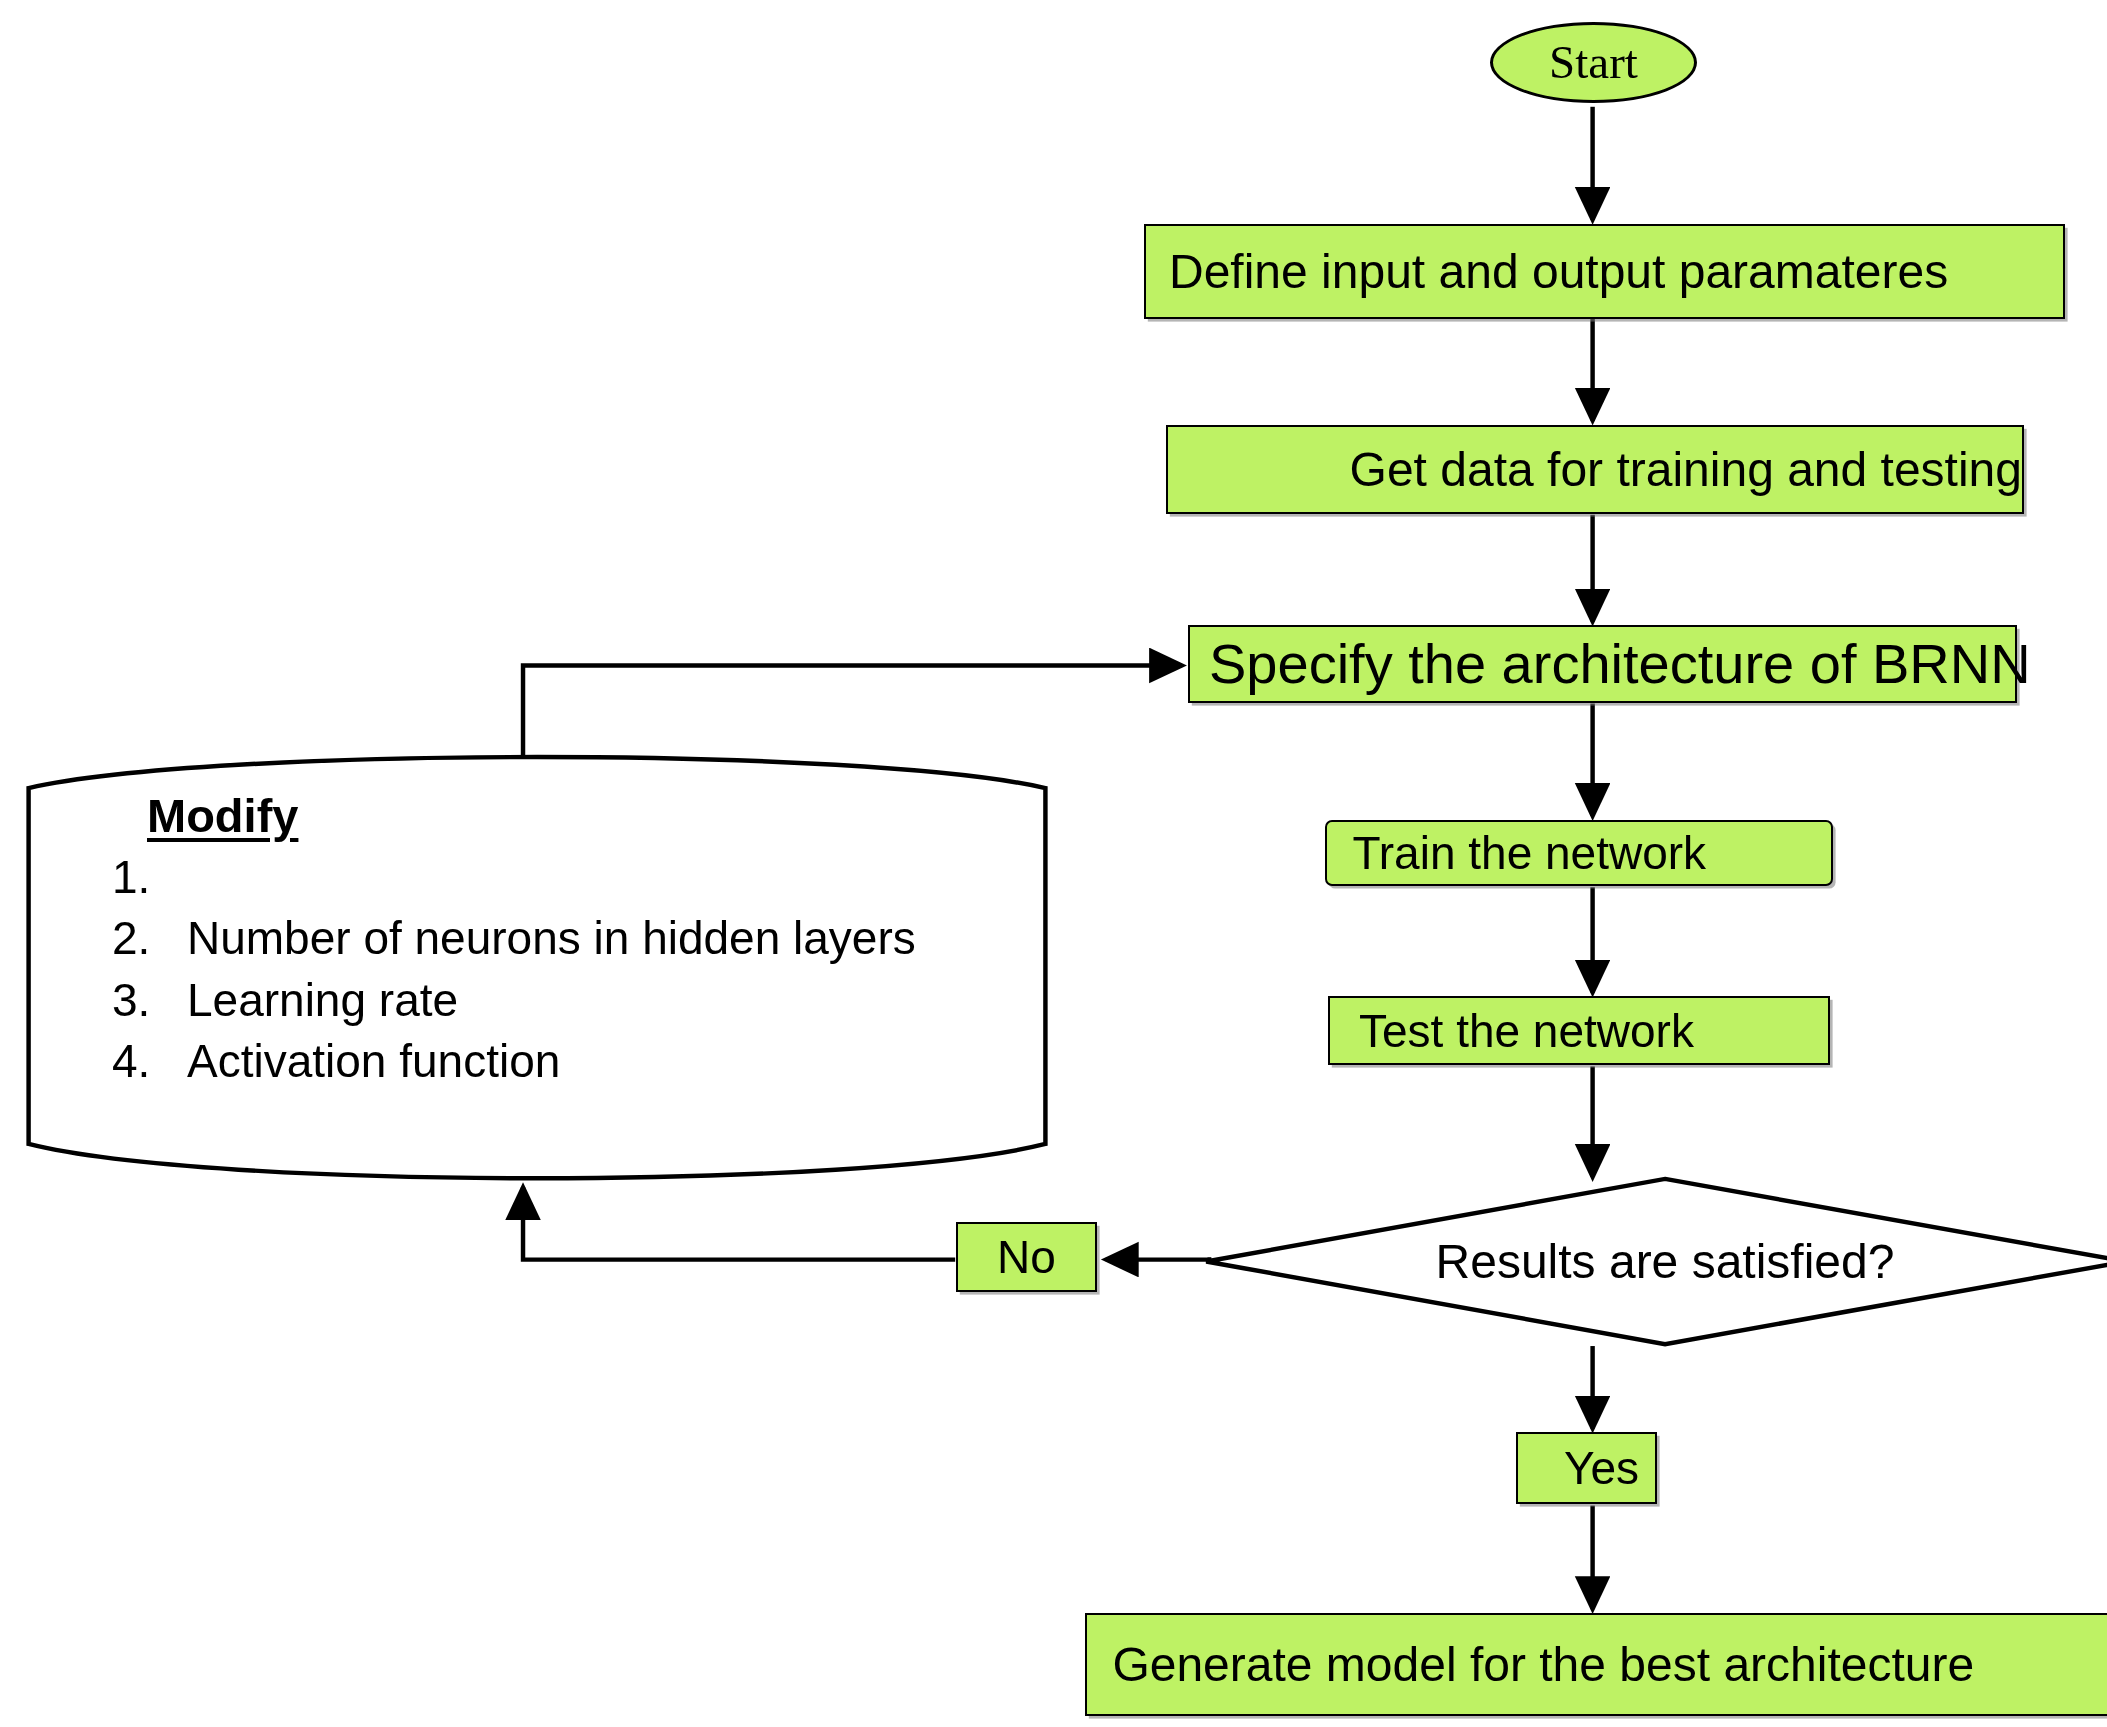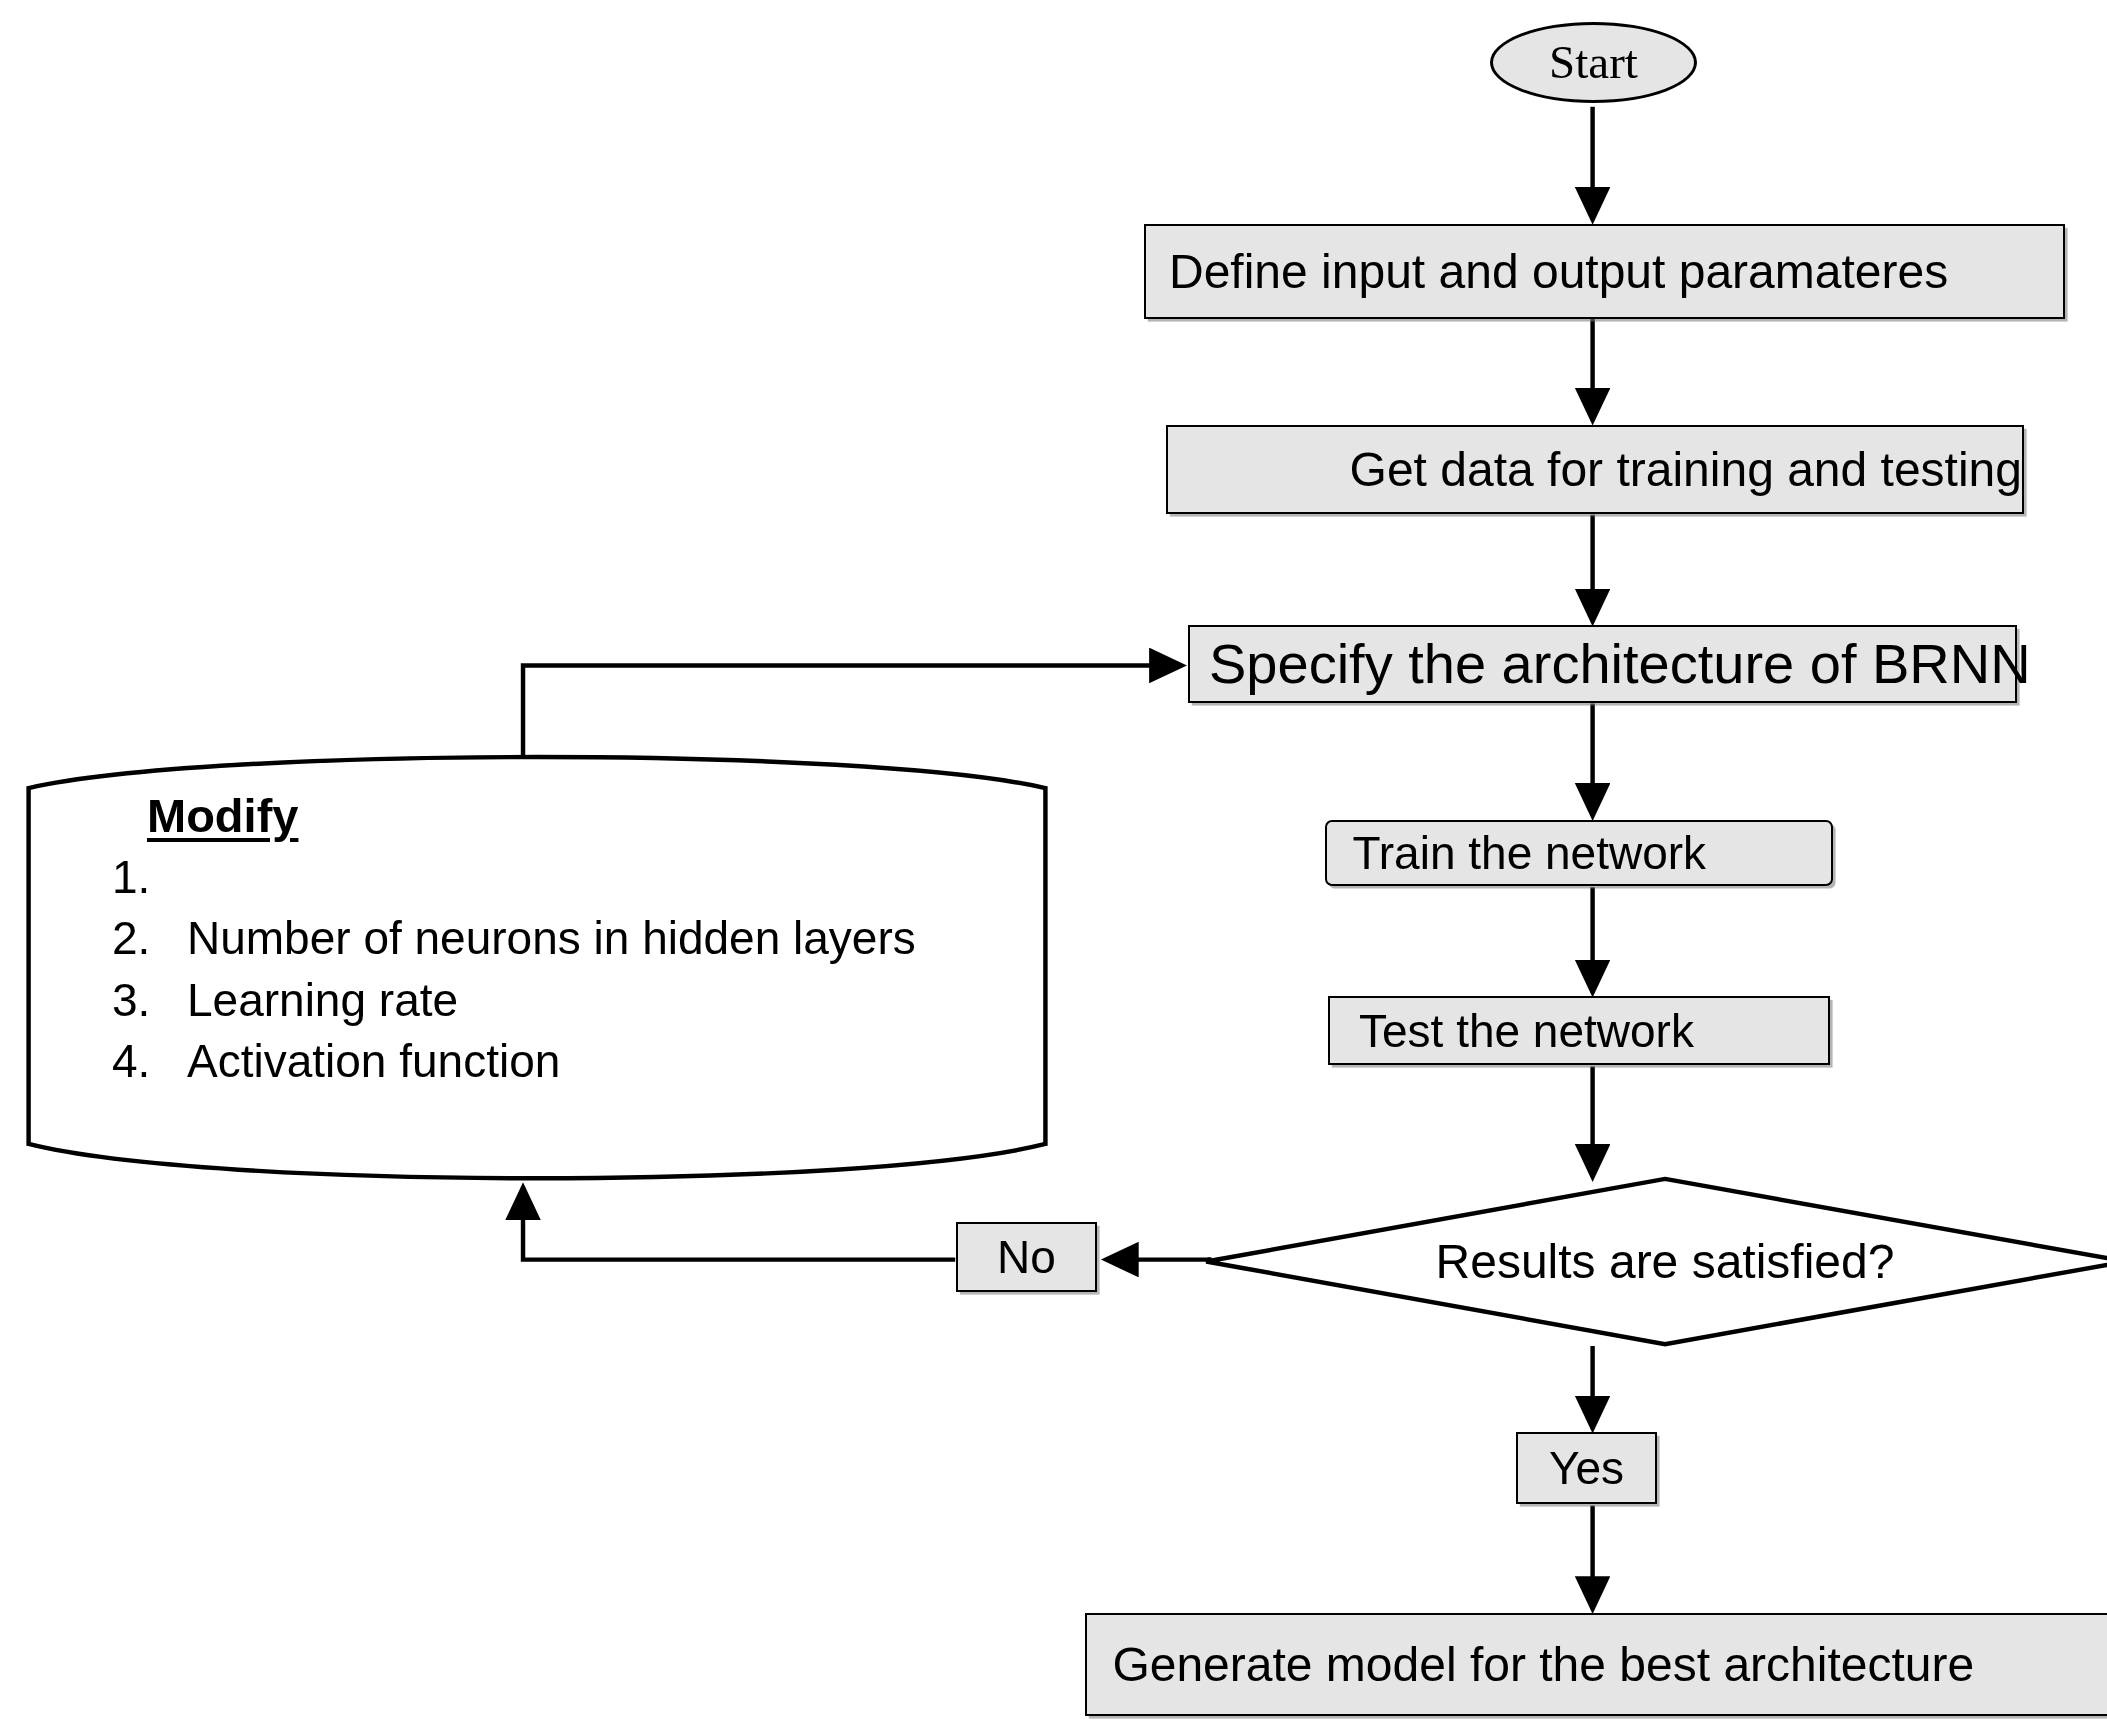--- a/index.html
+++ b/index.html
@@ -1,36 +1,36 @@
 <!DOCTYPE html>
 <html style="font-size:10.2px"><head>
 <meta charset="utf-8">
 <style>
   html,body{margin:0;padding:0;background:#ffffff;}
   body{width:2108px;height:1728px;position:relative;overflow:hidden;
        font-family:"Liberation Sans", sans-serif;}
   #canvas{position:absolute;left:0;top:0;width:2108px;height:1728px;}
   .node{position:absolute;box-sizing:border-box;display:flex;align-items:center;
-        justify-content:flex-start;color:#000;background:#e5e5e5;}
+        justify-content:flex-start;color:#000;background:#bef264;}
   .rect{border:2.5px solid #000;}
   .lbl{white-space:nowrap;line-height:1;}
   
   .sh{box-shadow:3.2px 3.2px 0 -0.6px rgba(120,120,120,.55);}
   #start{left:1490px;top:22px;width:207px;height:81px;border:3.2px solid #000;
          border-radius:50%/50%;display:flex;align-items:center;justify-content:center;
          font-family:"Liberation Serif", serif;font-size:47px;}
   #box-define{left:1144px;top:224px;width:921px;height:95px;font-size:48px;padding-left:23px;}
   #box-getdata{left:1166px;top:425px;width:858px;height:89px;font-size:48px;padding-left:23px;justify-content:flex-end;}
   #box-specify{left:1188px;top:625px;width:829px;height:78px;font-size:56px;padding-left:19px;}
   #box-train{left:1325px;top:820px;width:508px;height:66px;font-size:46px;padding-left:25.4px;border-radius:7px;}
   #box-test{left:1328px;top:996px;width:502px;height:69px;font-size:46px;padding-left:29px;}
   #box-no{left:956px;top:1222px;width:141px;height:70px;font-size:46px;
           justify-content:center;padding:0;}
   #box-yes{left:1516px;top:1432px;width:141px;height:72px;font-size:46px;
-           justify-content:center;padding:16px;}
+           justify-content:flex-end;padding:16px;}
   #box-generate{left:1085px;top:1613px;width:1030px;height:103px;font-size:48px;padding-left:25.4px;}
   #diamond-label{position:absolute;left:1309px;top:1230px;width:712px;height:64px;
                  display:flex;align-items:center;justify-content:center;
                  font-size:48px;color:#000;white-space:nowrap;}
   #modify{position:absolute;left:29px;top:763px;width:1020px;height:413px;}
   #modify-body{position:absolute;left:83px;top:25.4px;width:915px;}
   #modify-title{font-size:47px;font-weight:bold;text-decoration:underline;
                 text-underline-offset:6.4px;margin:0 0 3.8px 35px;}
   .mrow{display:flex;font-size:46px;line-height:1.33;white-space:nowrap;}
   .mnum{width:75px;flex:0 0 75px;}

